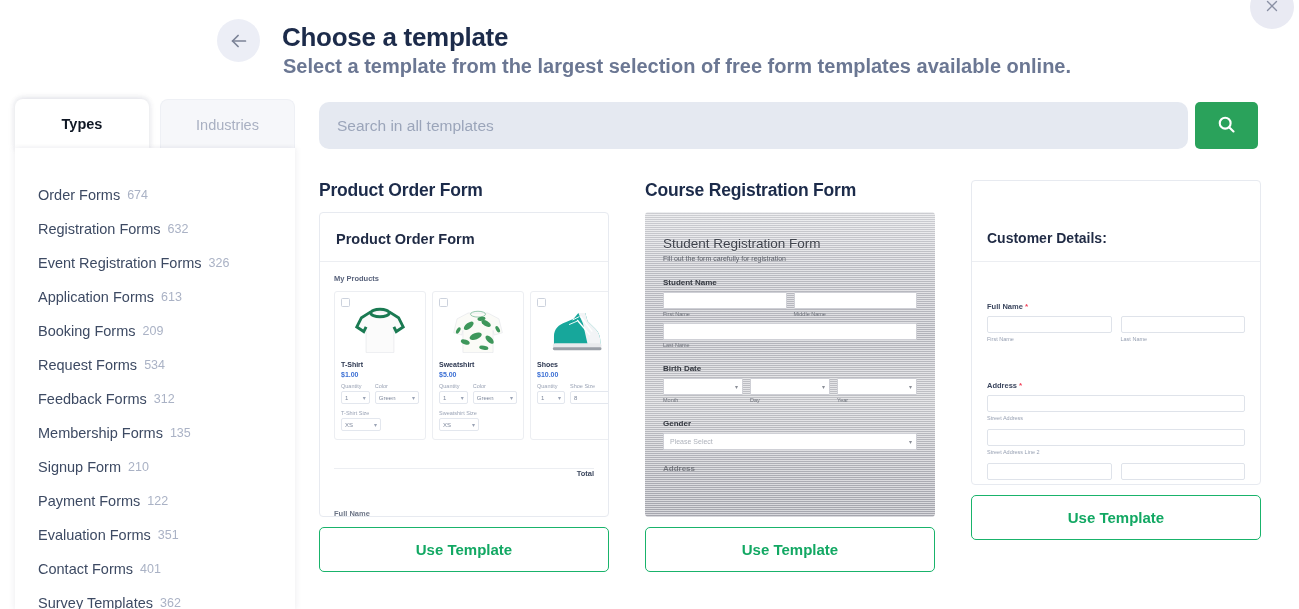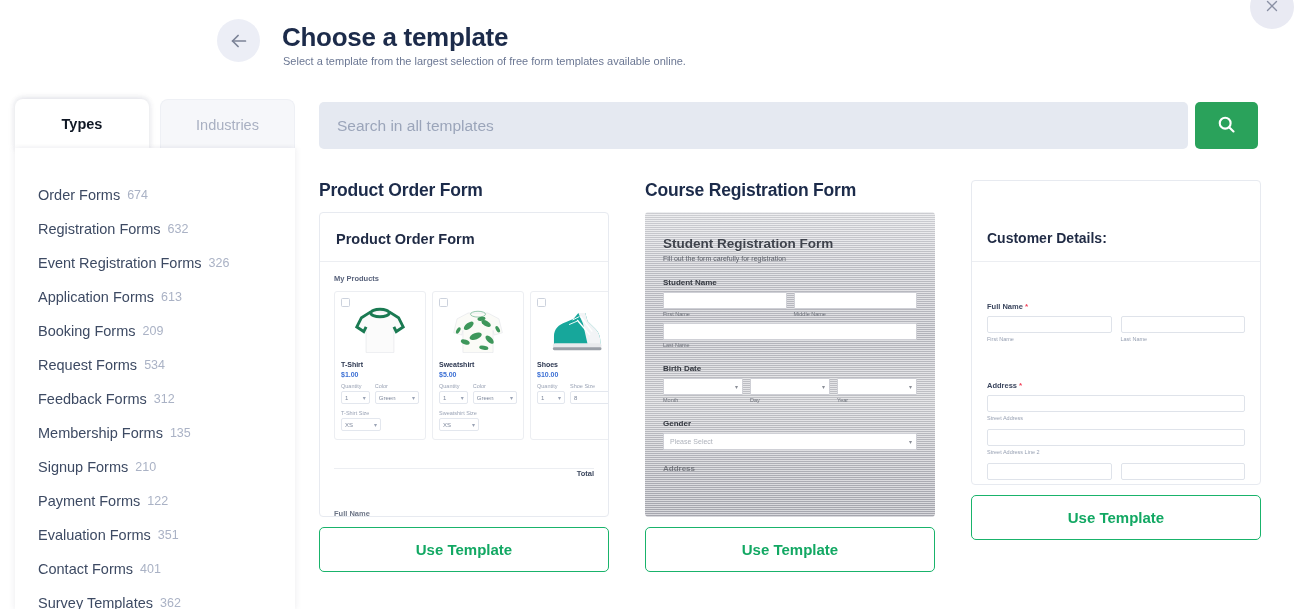--- a/index.html
+++ b/index.html
@@ -18,21 +18,21 @@
     border-radius:50%; background:#eceef6; border:none; cursor:pointer;
     display:flex; align-items:center; justify-content:center;
   }
   .back-btn svg { display:block; }
   .header-title {
     position:absolute; left:282px; top:22px;
     font-size:26px; font-weight:bold; color:#1c2b4a; letter-spacing:-0.3px;
   }
   .header-sub {
     position:absolute; left:283px; top:55px;
-    font-size:11px; color:#6b7793; font-weight:400;
+    font-size:20px; color:#6b7793; font-weight:700;
   }
   .close-btn {
     position:absolute; left:1250px; top:-15px; width:44px; height:44px;
     border-radius:50%; background:#e9eaf3; border:none; cursor:pointer;
     display:flex; align-items:center; justify-content:center;
   }
 
   
   .tabs { position:absolute; left:15px; top:99px; width:280px; height:51px; }
   .tab {
@@ -56,21 +56,21 @@
   .side-list { position:absolute; left:38px; top:178px; width:260px; z-index:5; }
   .side-item {
     height:34px; display:flex; align-items:center; cursor:pointer;
     font-size:14.5px; color:#3d4a63; white-space:nowrap;
   }
   .side-count { font-size:12.5px; color:#aab2c5; margin-left:7px; }
 
   
   .search-wrap { position:absolute; left:319px; top:102px; }
   .search-input {
-    width:869px; height:47px; background:#e5e9f1; border:none; border-radius:5px;
+    width:869px; height:47px; background:#e5e9f1; border:none; border-radius:10px;
     padding:0 18px; font-size:15.5px; color:#4a5468;
     font-family:"Liberation Sans", sans-serif;
   }
   .search-input::placeholder { color:#9ba5ba; }
   .search-btn {
     position:absolute; left:1195px; top:102px; width:63px; height:47px;
     background:#2aa25b; border:none; border-radius:5px; cursor:pointer;
     display:flex; align-items:center; justify-content:center;
   }
 
@@ -131,21 +131,21 @@
     font-size:7.5px; font-weight:bold; color:#3c475e; opacity:.75;
   }
 
   
   .p2 {
     position:absolute; inset:0; padding:24px 18px 0;
     background:
       repeating-linear-gradient(0deg, rgba(255,255,255,.55) 0 1px, rgba(140,140,148,.15) 1px 2px),
       linear-gradient(180deg,#d8d9dd 0%,#c3c4ca 18%,#b9bac1 40%,#c9cace 62%,#b2b3ba 86%,#a9aab2 100%);
   }
-  .p2 h3 { font-size:13.5px; color:#3f434c; font-weight:bold; text-shadow:0 1px 0 rgba(255,255,255,.5); }
+  .p2 h3 { font-size:13.5px; color:#3f434c; font-weight:normal; text-shadow:0 1px 0 rgba(255,255,255,.5); }
   .p2 .sub { font-size:7px; color:#5c6069; margin-top:4px; }
   .p2 .lbl { font-size:8px; font-weight:bold; color:#33373f; margin:16px 0 5px; }
   .p2 .row { display:flex; gap:7px; }
   .p2 .fld { background:#fff; border:1px solid #cfd0d6; height:17px; border-radius:1px; flex:1; }
   .p2 .hint { font-size:5.5px; color:#6e727b; margin-top:2px; }
   .p2 .sel {
     background:#fff; border:1px solid #cfd0d6; height:17px; border-radius:1px; flex:1;
     display:flex; align-items:center; justify-content:flex-end; padding-right:4px;
   }
   .p2 .sel.full { justify-content:space-between; padding-left:6px; }
@@ -225,21 +225,21 @@
     </div>
     <div class="side-item">
       <span>Feedback Forms</span>
       <span class="side-count">312</span>
     </div>
     <div class="side-item">
       <span>Membership Forms</span>
       <span class="side-count">135</span>
     </div>
     <div class="side-item">
-      <span>Signup Forms</span>
+      <span>Signup Form</span>
       <span class="side-count">210</span>
     </div>
     <div class="side-item">
       <span>Payment Forms</span>
       <span class="side-count">122</span>
     </div>
     <div class="side-item">
       <span>Evaluation Forms</span>
       <span class="side-count">351</span>
     </div>

